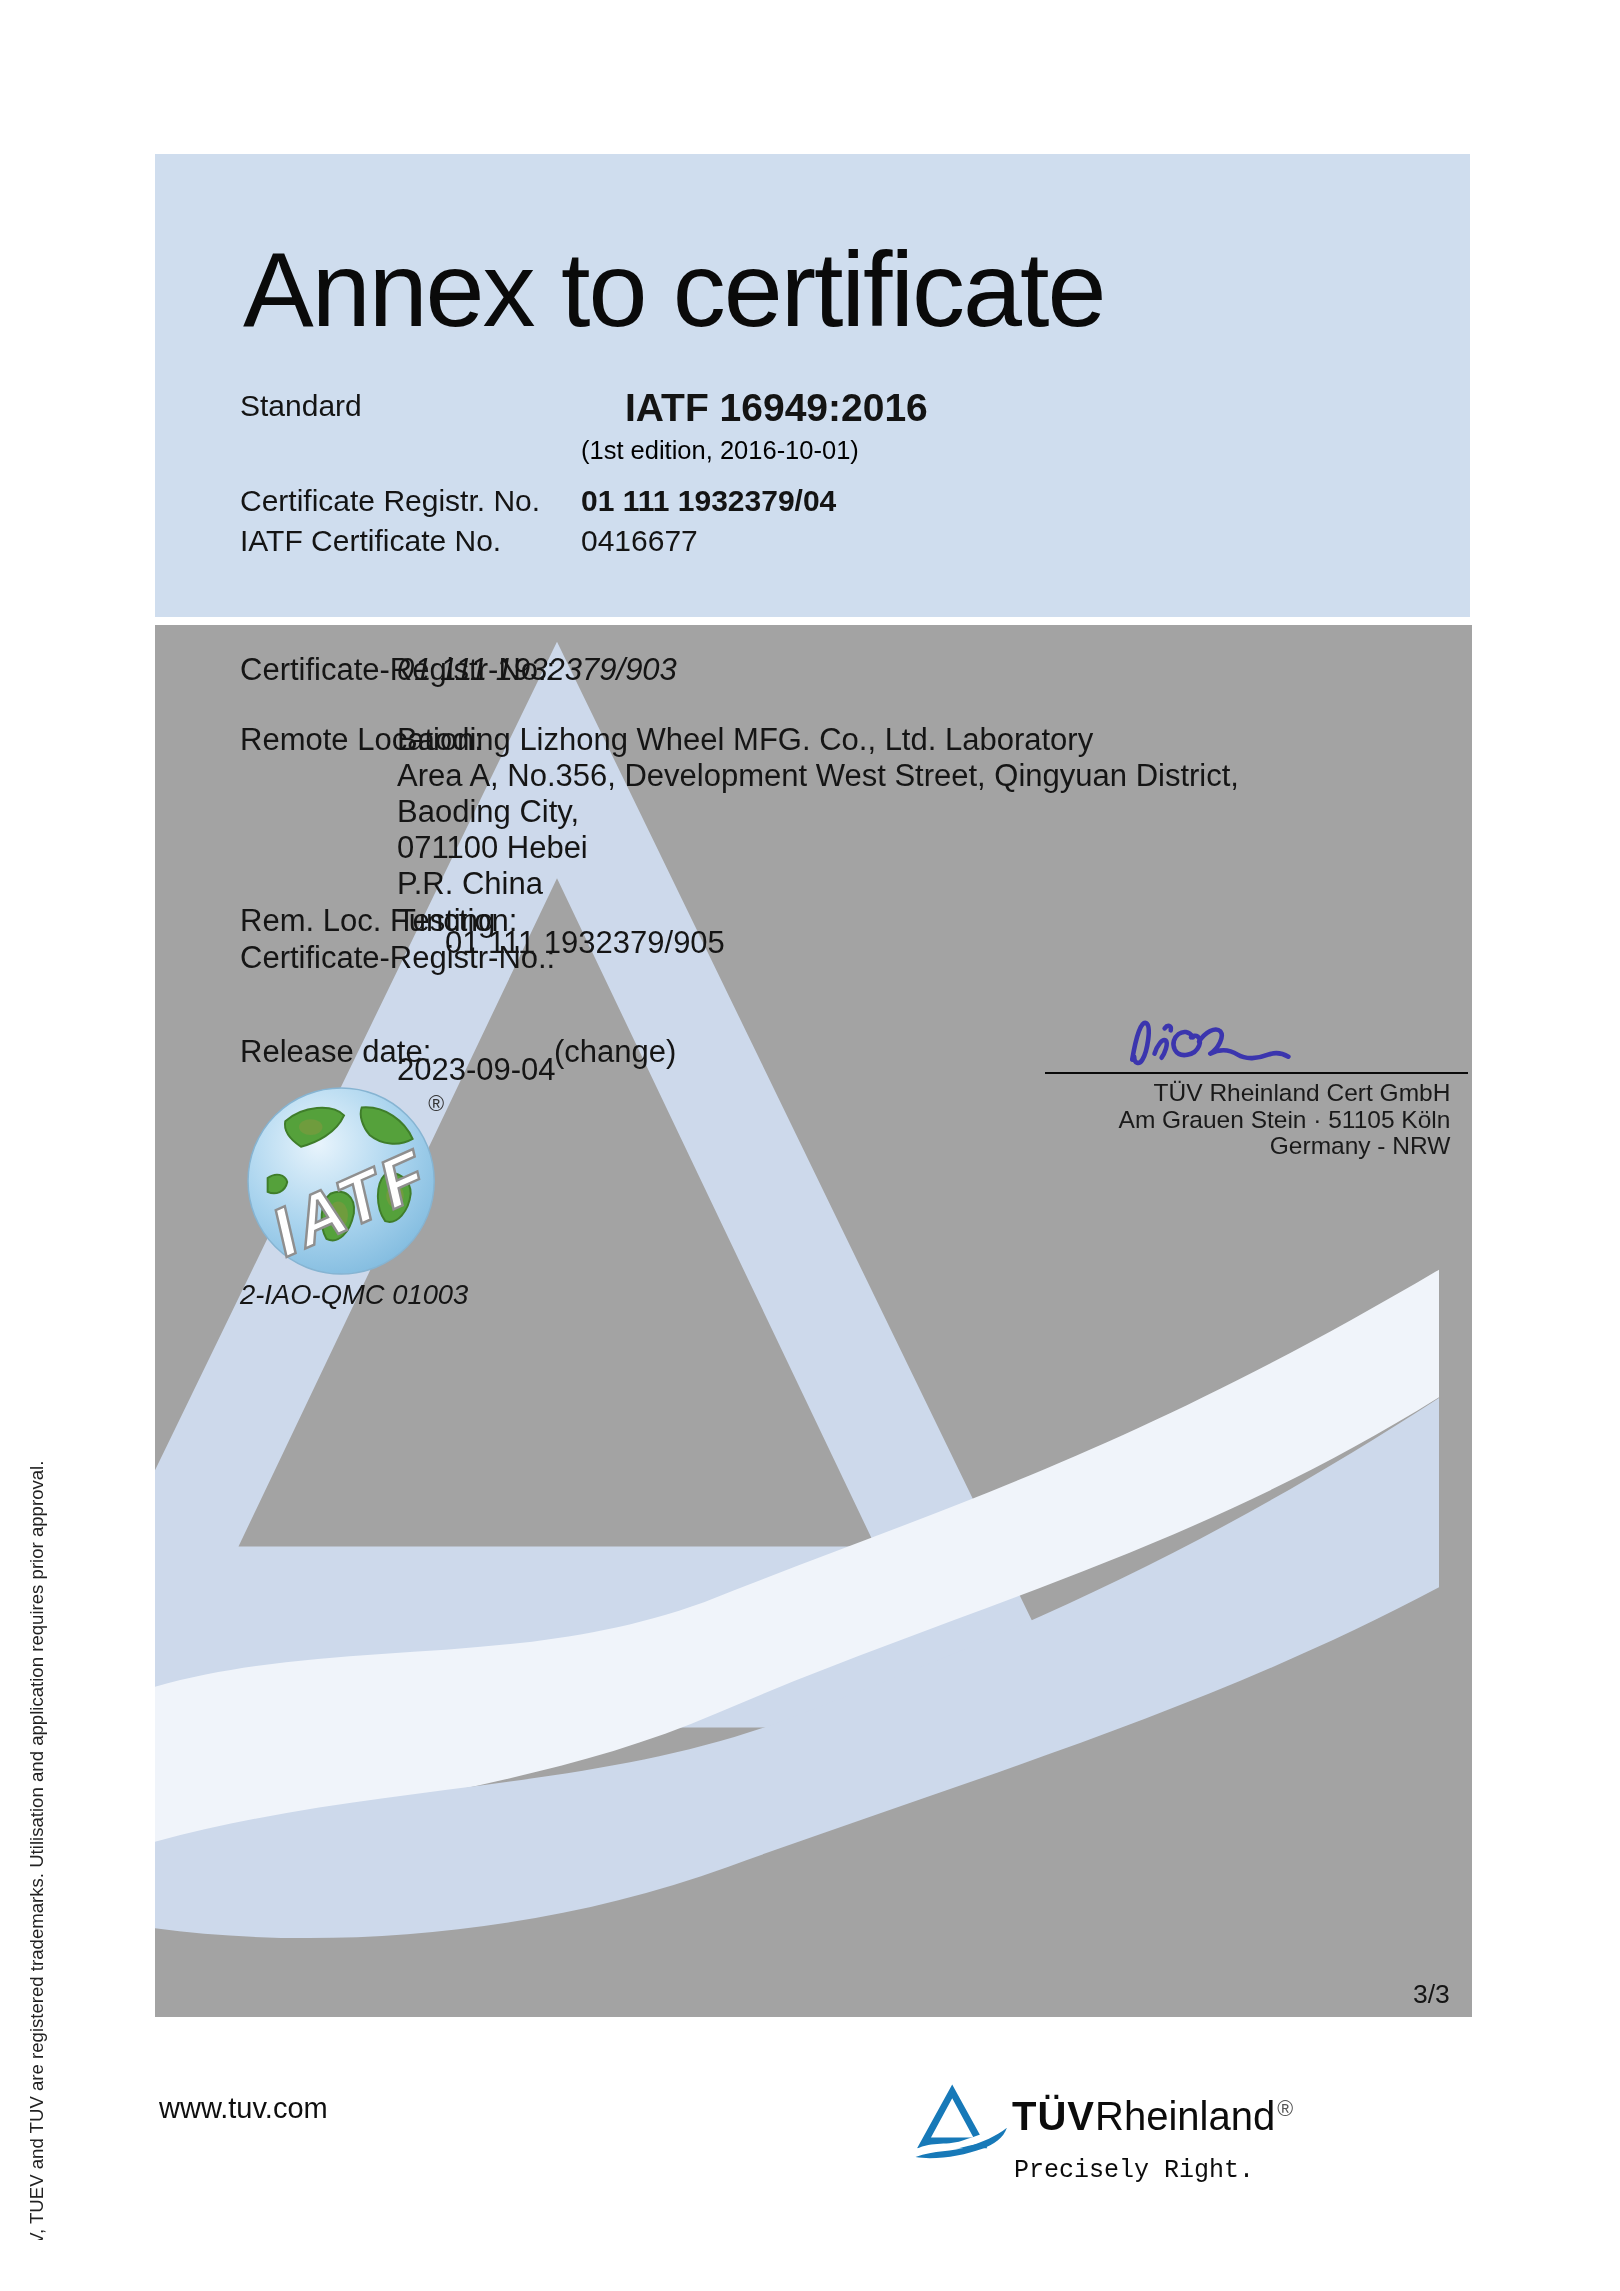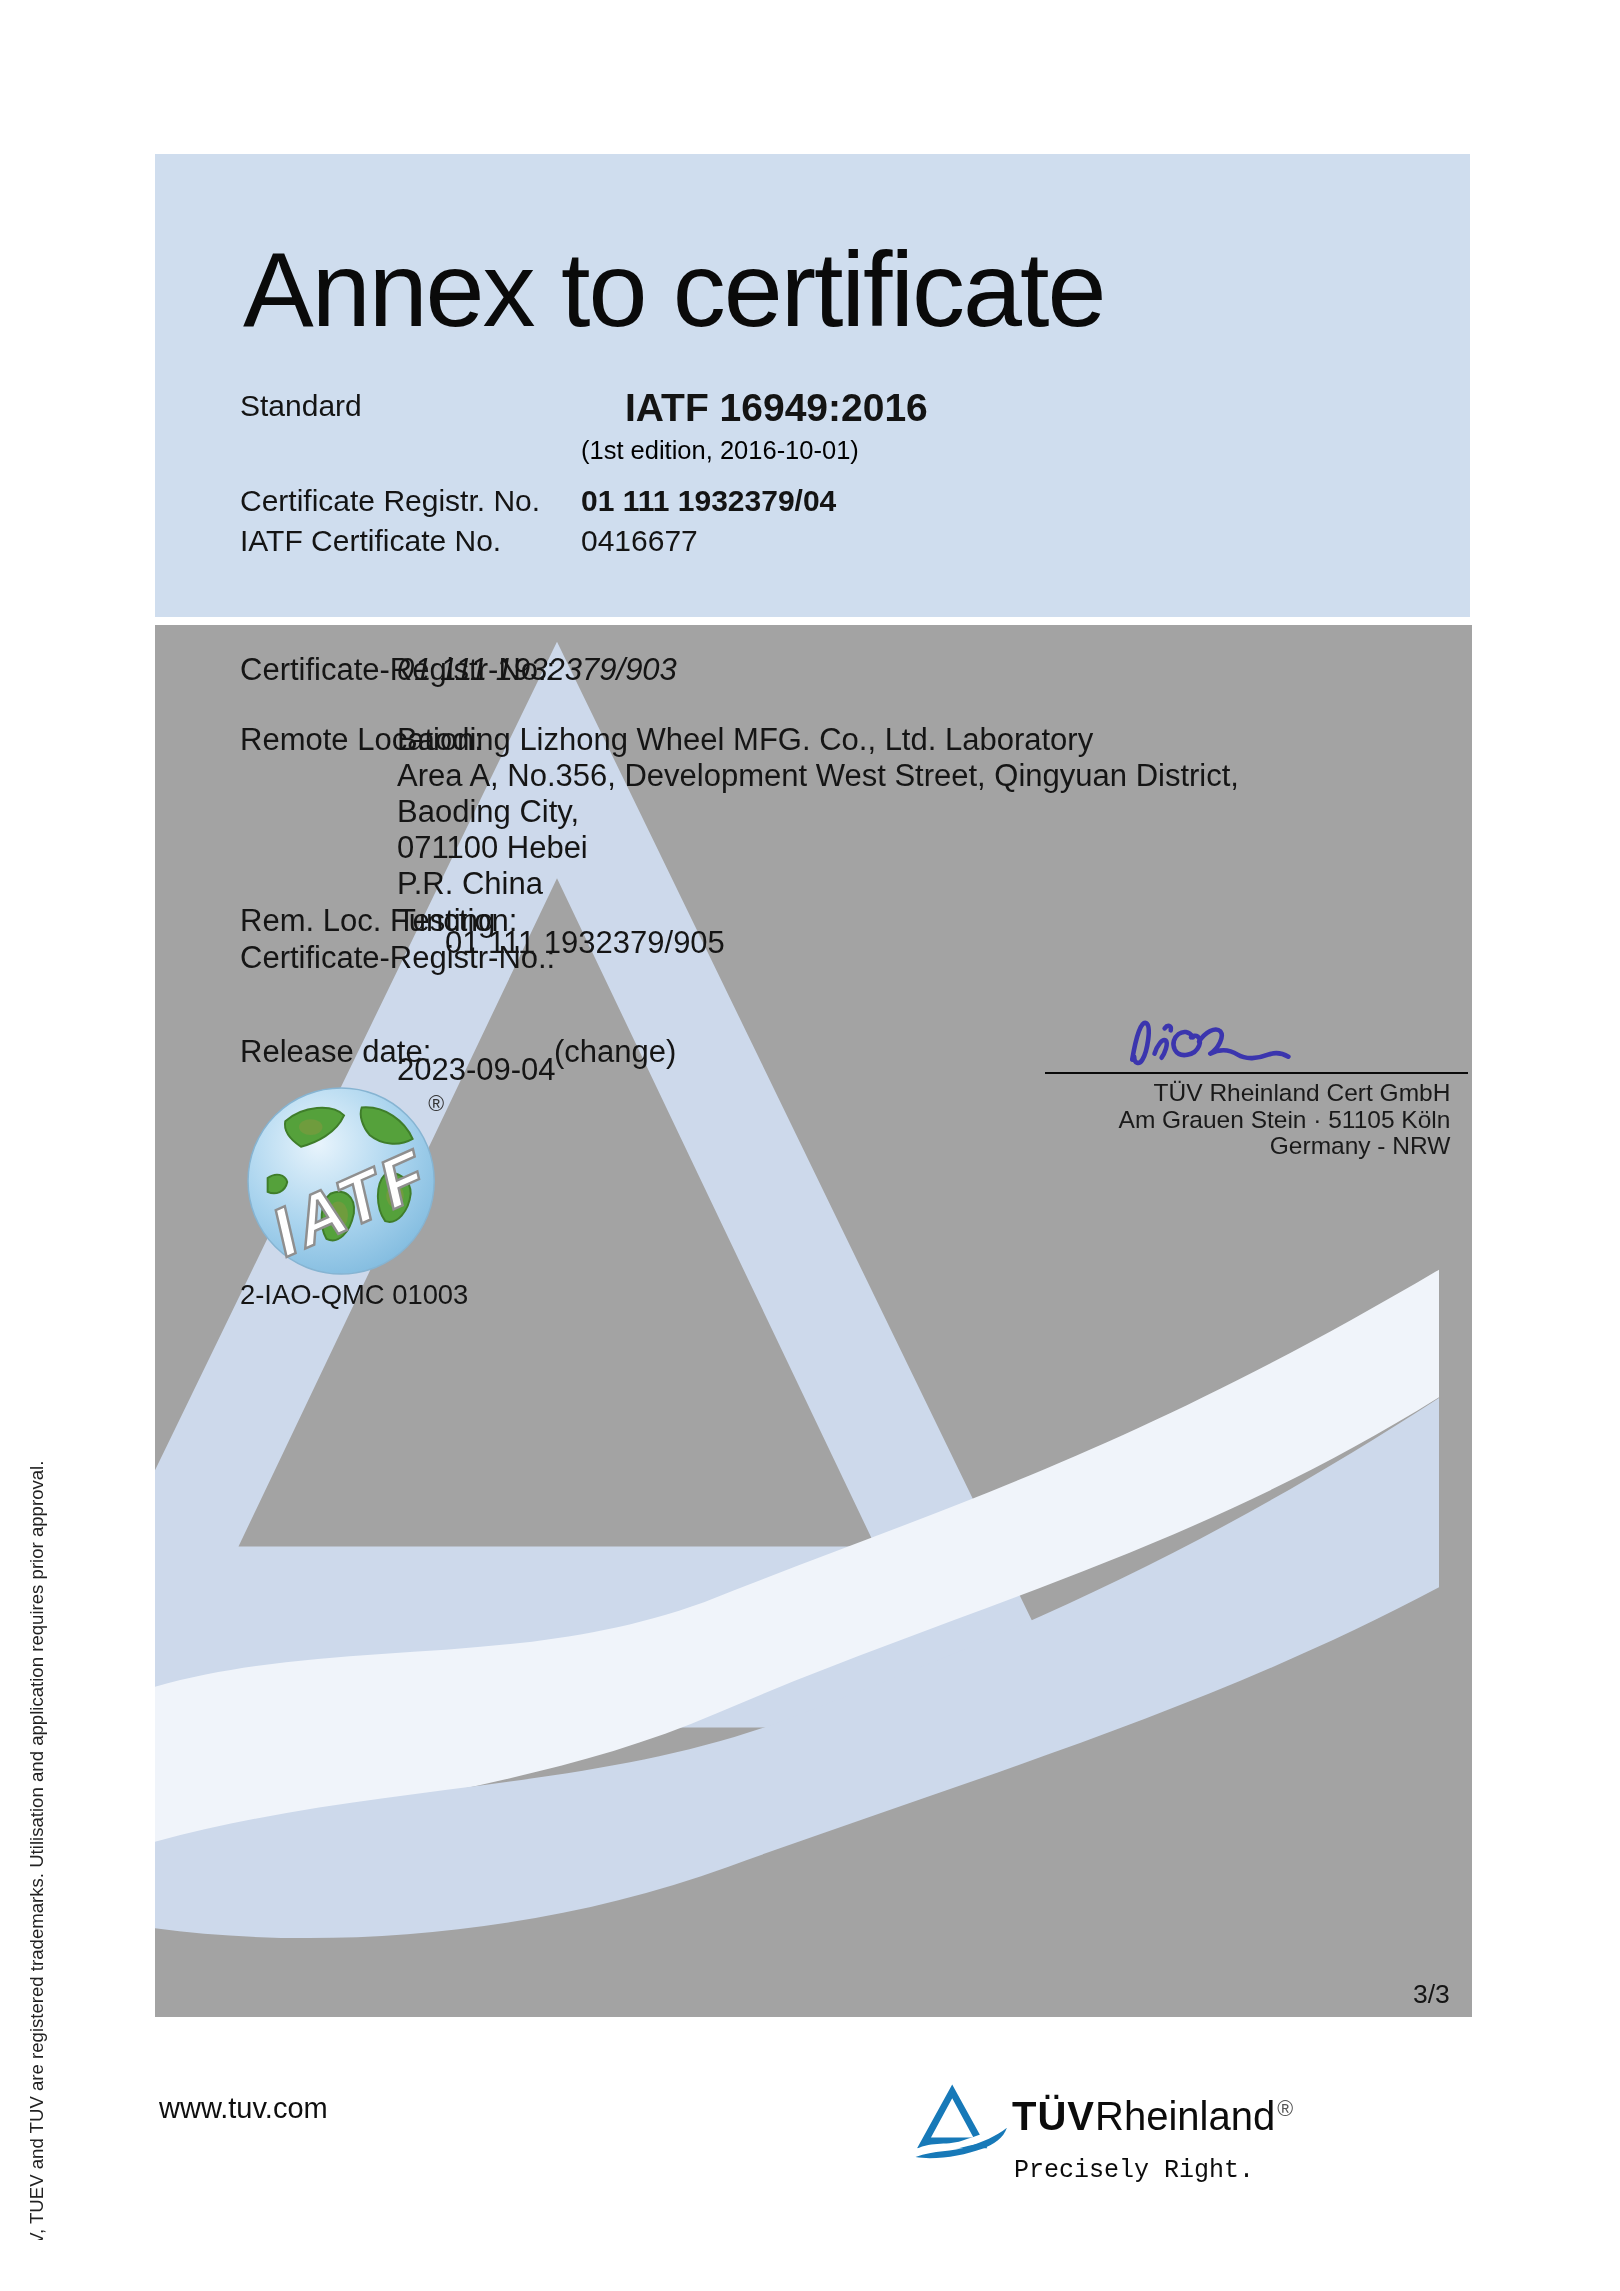--- a/index.html
+++ b/index.html
@@ -31,21 +31,21 @@
   .blabel{position:absolute;left:85px;font-size:31px;line-height:36px;color:#151515;white-space:nowrap;}
   .bvalue{position:absolute;left:242px;font-size:31px;line-height:36px;color:#151515;white-space:nowrap;}
   .bnote{position:absolute;left:399px;font-size:31px;line-height:36px;color:#151515;white-space:nowrap;}
   .sig-line{position:absolute;left:890px;top:447px;width:423px;border-top:2.9px solid #0a0a0a;}
   .sig-scrawl{position:absolute;left:965px;top:382px;width:211px;height:71px;}
   .issuer{
     position:absolute;right:21.6px;top:455px;text-align:right;
     font-size:24.5px;line-height:26.5px;color:#1a1a1a;white-space:nowrap;
   }
   .iatf-globe{position:absolute;left:91px;top:459px;width:202px;height:194px;}
-  .iatf-code{position:absolute;left:85px;top:654px;font-size:27.4px;color:#151515;white-space:nowrap;}
+  .iatf-code{position:absolute;left:85px;top:654px;font-size:27.4px;color:#151515;white-space:nowrap;font-style:italic;}
   .page-num{position:absolute;left:1258px;top:1354px;font-size:26.5px;color:#151515;}
   
   .site{position:absolute;left:159px;top:2092px;font-size:29px;color:#0f0f0f;}
   .brand-logo{position:absolute;left:913px;top:2075px;width:98px;height:94px;}
   .brand-name{position:absolute;left:1012px;top:2096px;font-size:40px;line-height:1;color:#0c0c0c;white-space:nowrap;}
   .brand-name .bold{font-weight:bold;letter-spacing:1px;}
   .brand-name sup{font-size:21.6px;font-weight:400;color:#555;vertical-align:13.7px;margin-left:2px;}
   .tagline{position:absolute;left:1014px;top:2156px;font-size:25px;color:#0c0c0c;white-space:nowrap;font-family:Liberation Mono, monospace;}
   .side-note{
     position:absolute;left:25.5px;top:2288px;font-size:18.6px;color:#222;white-space:nowrap;

